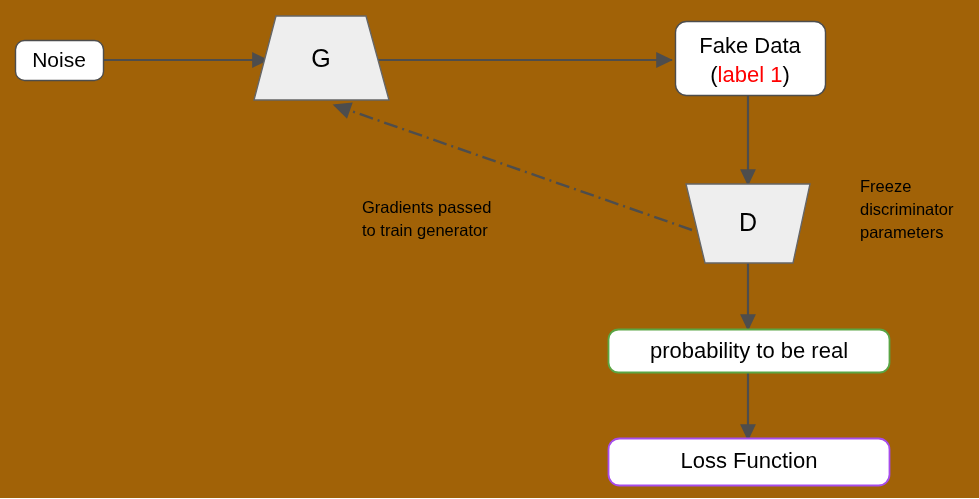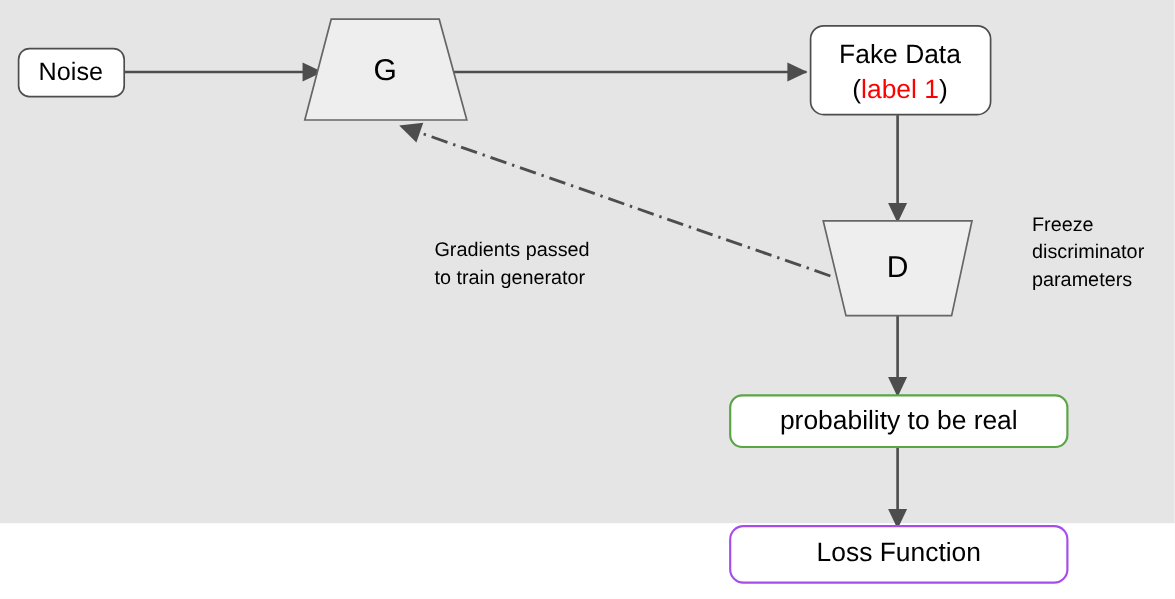--- a/index.html
+++ b/index.html
@@ -9,22 +9,22 @@
   }
   body {
     width: 979px;
     height: 499px;
     overflow: hidden;
     font-family: "Liberation Sans", sans-serif;
   }
   #diagram-root {
     position: relative;
     width: 979px;
-    height: 436px;
-    background: #e5e5e5;
+    height: 498px;
+    background: #a16207;
   }
   svg.diagram {
     display: block;
     width: 979px;
     height: 499px;
   }
   text {
     font-family: "Liberation Sans", sans-serif;
     dominant-baseline: middle;
   }

